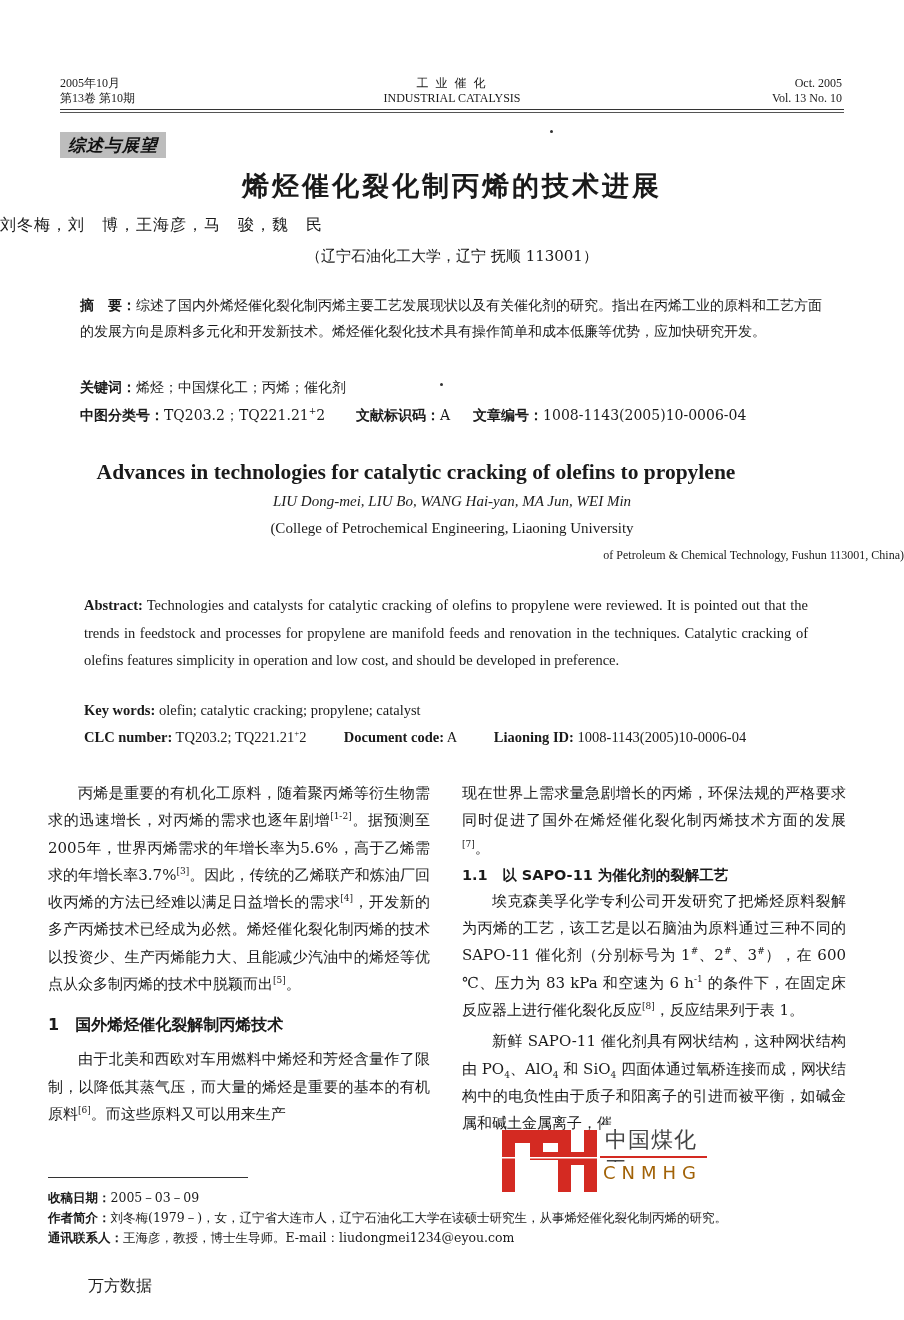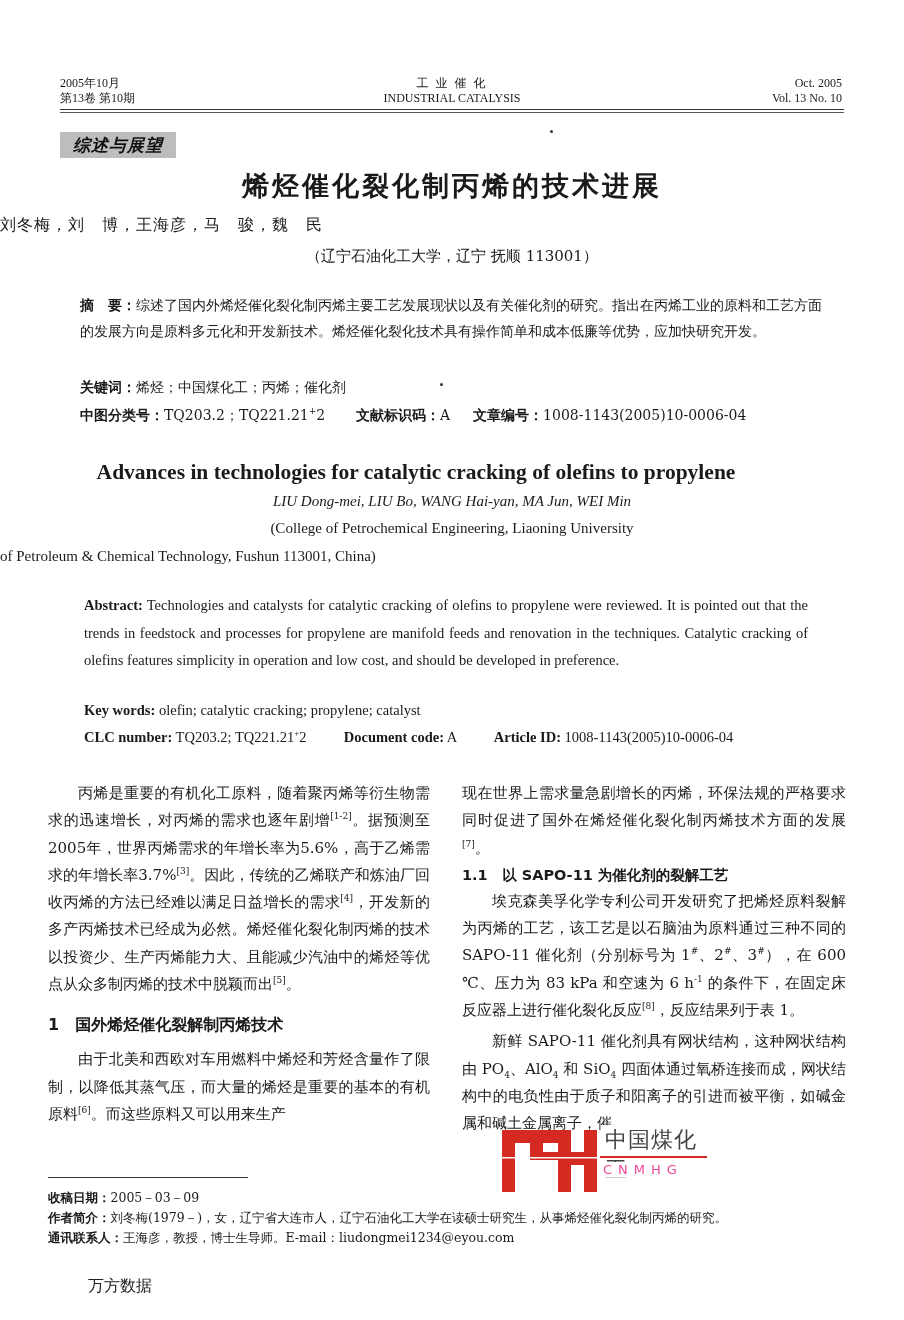--- a/index.html
+++ b/index.html
@@ -5,37 +5,37 @@
   html, body { margin:0; padding:0; background:#ffffff; }
   body { width:904px; height:1320px; position:relative; overflow:hidden; color:#1a1a1a;
          font-family:"DejaVu Serif","Liberation Serif",serif; }
   .abs { position:absolute; }
   .hdr { font-size:12px; line-height:15px; font-family:"Liberation Serif","DejaVu Serif",serif; }
   .hdr-left { left:60px; top:76px; }
   .hdr-center { left:0; width:904px; top:76px; text-align:center; }
   .hdr-right { right:62px; top:76px; text-align:right; }
   .rule1 { left:60px; width:784px; top:109px; height:0; border-top:1.5px solid #333; }
   .rule2 { left:60px; width:784px; top:112px; height:0; border-top:1px solid #555; }
-  .section-tag { left:60px; top:132px; width:116px; height:26px; background:#bdbdbd;
+  .section-tag { left:60px; top:132px; width:106px; height:26px; background:#bdbdbd;
        font-family:"DejaVu Sans",sans-serif; font-weight:bold; font-style:italic;
        font-size:17px; line-height:26px; letter-spacing:1px; text-align:center; color:#111; }
   .title-cn { left:0; width:904px; top:168px; text-align:center; font-family:"DejaVu Sans",sans-serif;
        font-weight:bold; font-size:27px; letter-spacing:3px; }
   .authors-cn { left:0; width:816px; top:215px; text-align:left; font-size:16px; letter-spacing:1px; }
   .affil-cn { left:0; width:904px; top:247px; text-align:center; font-size:15px; }
   .abs-cn { left:80px; width:752px; top:292px; font-size:14px; line-height:26px; }
   .lbl { font-family:"DejaVu Sans",sans-serif; font-weight:bold; }
   .kw-cn { left:80px; top:374px; font-size:14px; line-height:26px; }
   .clc-cn { left:80px; top:402px; font-size:14px; line-height:26px; }
   .title-en { left:0; width:832px; top:460px; text-align:center; font-family:"Liberation Serif",serif;
        font-weight:bold; font-size:21.5px; }
   .authors-en { left:0; width:904px; top:493px; text-align:center; font-family:"Liberation Serif",serif;
        font-style:italic; font-size:15px; }
   .affil-en1 { left:0; width:904px; top:520px; text-align:center; font-family:"Liberation Serif",serif; font-size:15px; }
-  .affil-en2 { left:0; width:904px; top:548px; text-align:left; font-family:"Liberation Serif",serif; font-size:15px; }
+  .affil-en2 { left:0; width:904px; top:548px; text-align:right; font-family:"Liberation Serif",serif; font-size:12px; }
   .abs-en { left:84px; width:724px; top:592px; font-family:"Liberation Serif",serif; font-size:14.5px;
        line-height:27.5px; text-align:justify; }
   .kw-en { left:84px; top:702px; font-family:"Liberation Serif",serif; font-size:14.5px; }
   .clc-en { left:84px; top:729px; font-family:"Liberation Serif",serif; font-size:14.5px; width:740px; }
   .clc-en span.gap { display:inline-block; width:30px; }
   .col { font-size:15px; line-height:27.3px; text-align:justify; }
   .col-left { left:48px; width:382px; top:780px; }
   .col-right { left:462px; width:384px; top:780px; }
   .col p { margin:0; text-indent:2em; }
   .col p.noindent { text-indent:0; }
@@ -43,21 +43,21 @@
   .col h3 { margin:0; font-family:"DejaVu Sans",sans-serif; font-weight:bold; font-size:14.5px; line-height:26px; }
   sup { font-size:9px; line-height:0; }
   sub { font-size:9px; line-height:0; }
   .foot-rule { left:48px; top:1177px; width:200px; border-top:1px solid #333; }
   .foot { left:48px; top:1188px; font-size:12.5px; line-height:20px; }
   .foot .lbl { font-size:12.5px; }
   .wanfang { left:88px; top:1276px; font-family:"DejaVu Sans",sans-serif; font-size:16px; color:#222; }
   .logo { left:500px; top:1130px; width:220px; height:62px; }
   .logo .cn { position:absolute; left:103px; top:-5px; font-family:"DejaVu Sans",sans-serif; font-size:22px; color:#444; background:#fff; padding:0 2px; letter-spacing:1px; }
   .logo .line { position:absolute; left:100px; top:26px; width:107px; height:2px; background:#d42a22; }
-  .logo .en { position:absolute; left:103px; top:32px; font-family:"DejaVu Sans",sans-serif; font-size:13px; color:#ec4899; letter-spacing:6px; background:#fff; }
+  .logo .en { position:absolute; left:103px; top:32px; font-family:"DejaVu Sans",sans-serif; font-size:18px; color:#a16207; letter-spacing:6px; background:#fff; }
   .dot { width:3px; height:3px; background:#333; border-radius:50%; }
 </style>
 </head>
 <body>
 
 <div class="abs hdr hdr-left">
   <div>2005年10月</div>
   <div>第13卷 第10期</div>
 </div>
 <div class="abs hdr hdr-center">
@@ -103,21 +103,21 @@
   <b>Abstract:</b><span> Technologies and catalysts for catalytic cracking of olefins to propylene were reviewed. It is pointed out that the trends in feedstock and processes for propylene are manifold feeds and renovation in the techniques. Catalytic cracking of olefins features simplicity in operation and low cost, and should be developed in preference.</span>
 </div>
 <div class="abs kw-en">
   <b>Key words:</b><span> olefin; catalytic cracking; propylene; catalyst</span>
 </div>
 <div class="abs clc-en">
   <b>CLC number:</b><span> TQ203.2; TQ221.21</span><sup>+</sup><span>2</span>
   <span class="gap"></span>
   <b>Document code:</b><span> A</span>
   <span class="gap"></span>
-  <b>Article ID:</b><span> 1008-1143(2005)10-0006-04</span>
+  <b>Liaoning ID:</b><span> 1008-1143(2005)10-0006-04</span>
 </div>
 
 <div class="abs col col-left">
   <p><span>丙烯是重要的有机化工原料，随着聚丙烯等衍生物需求的迅速增长，对丙烯的需求也逐年剧增</span><sup>[1-2]</sup><span>。据预测至2005年，世界丙烯需求的年增长率为5.6%，高于乙烯需求的年增长率3.7%</span><sup>[3]</sup><span>。因此，传统的乙烯联产和炼油厂回收丙烯的方法已经难以满足日益增长的需求</span><sup>[4]</sup><span>，开发新的多产丙烯技术已经成为必然。烯烃催化裂化制丙烯的技术以投资少、生产丙烯能力大、且能减少汽油中的烯烃等优点从众多制丙烯的技术中脱颖而出</span><sup>[5]</sup><span>。</span></p>
   <h2 style="margin-top:12px;">1　国外烯烃催化裂解制丙烯技术</h2>
   <p><span>由于北美和西欧对车用燃料中烯烃和芳烃含量作了限制，以降低其蒸气压，而大量的烯烃是重要的基本的有机原料</span><sup>[6]</sup><span>。而这些原料又可以用来生产</span></p>
 </div>
 
 <div class="abs col col-right">
   <p class="noindent"><span>现在世界上需求量急剧增长的丙烯，环保法规的严格要求同时促进了国外在烯烃催化裂化制丙烯技术方面的发展</span><sup>[7]</sup><span>。</span></p>

